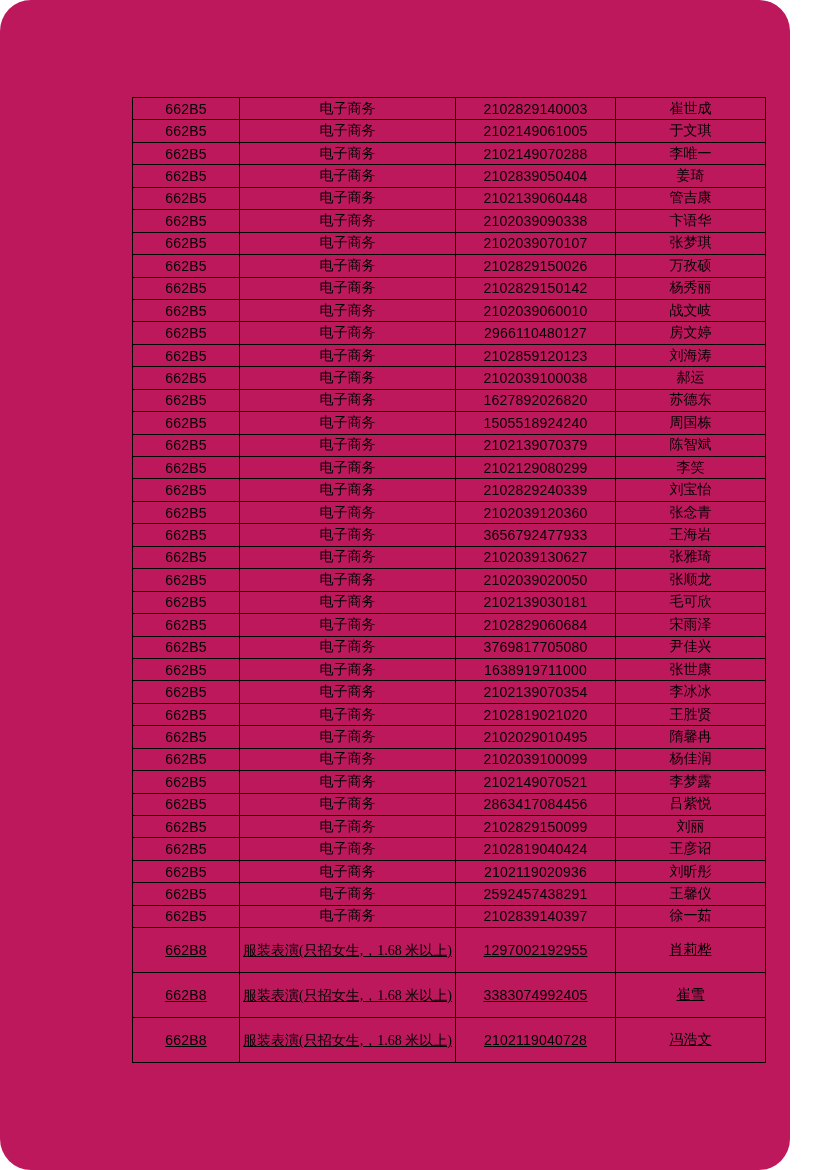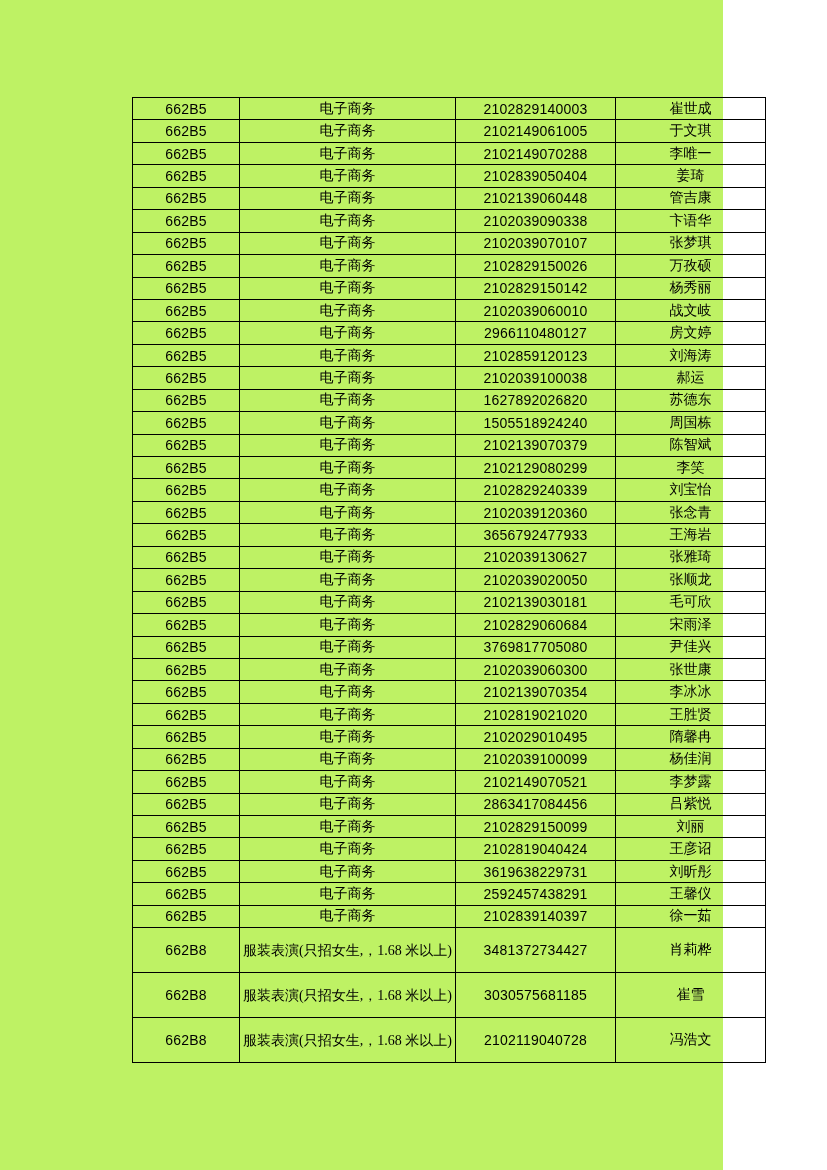--- a/index.html
+++ b/index.html
@@ -6,43 +6,44 @@
     margin: 0;
     padding: 0;
     background: #ffffff;
     width: 827px;
     height: 1170px;
     overflow: hidden;
     font-family: "Liberation Sans", sans-serif;
   }
   .page {
     position: relative;
-    width: 723px;
+    width: 790px;
     height: 1170px;
-    background: #bef264;
+    background: #be185d;
+    border-radius: 31px;
   }
   table.roster {
     position: absolute;
     left: 132px;
     top: 97px;
     width: 633px;
     border-collapse: collapse;
     table-layout: fixed;
   }
   table.roster td {
     border: 1px solid #000000;
     text-align: center;
     vertical-align: middle;
     padding: 0 3px;
     font-size: 14px;
     color: #000000;
     overflow: hidden;
   }
   tr.row { height: 22.45px; }
-  tr.row.tall { height: 45px; }
+  tr.row.tall { height: 45px; text-decoration: underline; }
   td.c-code, td.c-id {
     font-family: "Liberation Sans", sans-serif;
     letter-spacing: 0.2px;
   }
   td.c-major, td.c-name {
     font-family: "Liberation Serif", serif;
   }
   tr.tall td.c-major {
     line-height: 19px;
   }
@@ -205,21 +206,21 @@
   </tr>
         <tr class="row">
     <td class="c-code">662B5</td>
     <td class="c-major">电子商务</td>
     <td class="c-id">3769817705080</td>
     <td class="c-name">尹佳兴</td>
   </tr>
         <tr class="row">
     <td class="c-code">662B5</td>
     <td class="c-major">电子商务</td>
-    <td class="c-id">2102039060300</td>
+    <td class="c-id">1638919711000</td>
     <td class="c-name">张世康</td>
   </tr>
         <tr class="row">
     <td class="c-code">662B5</td>
     <td class="c-major">电子商务</td>
     <td class="c-id">2102139070354</td>
     <td class="c-name">李冰冰</td>
   </tr>
         <tr class="row">
     <td class="c-code">662B5</td>
@@ -259,45 +260,45 @@
   </tr>
         <tr class="row">
     <td class="c-code">662B5</td>
     <td class="c-major">电子商务</td>
     <td class="c-id">2102819040424</td>
     <td class="c-name">王彦诏</td>
   </tr>
         <tr class="row">
     <td class="c-code">662B5</td>
     <td class="c-major">电子商务</td>
-    <td class="c-id">3619638229731</td>
+    <td class="c-id">2102119020936</td>
     <td class="c-name">刘昕彤</td>
   </tr>
         <tr class="row">
     <td class="c-code">662B5</td>
     <td class="c-major">电子商务</td>
     <td class="c-id">2592457438291</td>
     <td class="c-name">王馨仪</td>
   </tr>
         <tr class="row">
     <td class="c-code">662B5</td>
     <td class="c-major">电子商务</td>
     <td class="c-id">2102839140397</td>
     <td class="c-name">徐一茹</td>
   </tr>
         <tr class="row tall">
     <td class="c-code">662B8</td>
     <td class="c-major">服装表演(只招女生,，1.68 米以上)</td>
-    <td class="c-id">3481372734427</td>
+    <td class="c-id">1297002192955</td>
     <td class="c-name">肖莉桦</td>
   </tr>
         <tr class="row tall">
     <td class="c-code">662B8</td>
     <td class="c-major">服装表演(只招女生,，1.68 米以上)</td>
-    <td class="c-id">3030575681185</td>
+    <td class="c-id">3383074992405</td>
     <td class="c-name">崔雪</td>
   </tr>
         <tr class="row tall">
     <td class="c-code">662B8</td>
     <td class="c-major">服装表演(只招女生,，1.68 米以上)</td>
     <td class="c-id">2102119040728</td>
     <td class="c-name">冯浩文</td>
   </tr>
       </tbody>
   </table>

